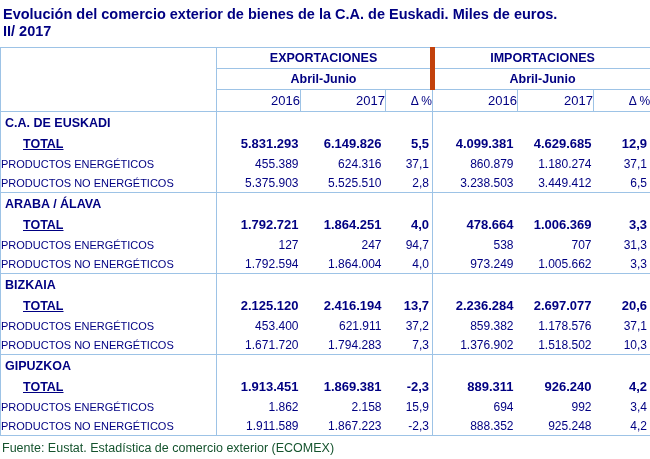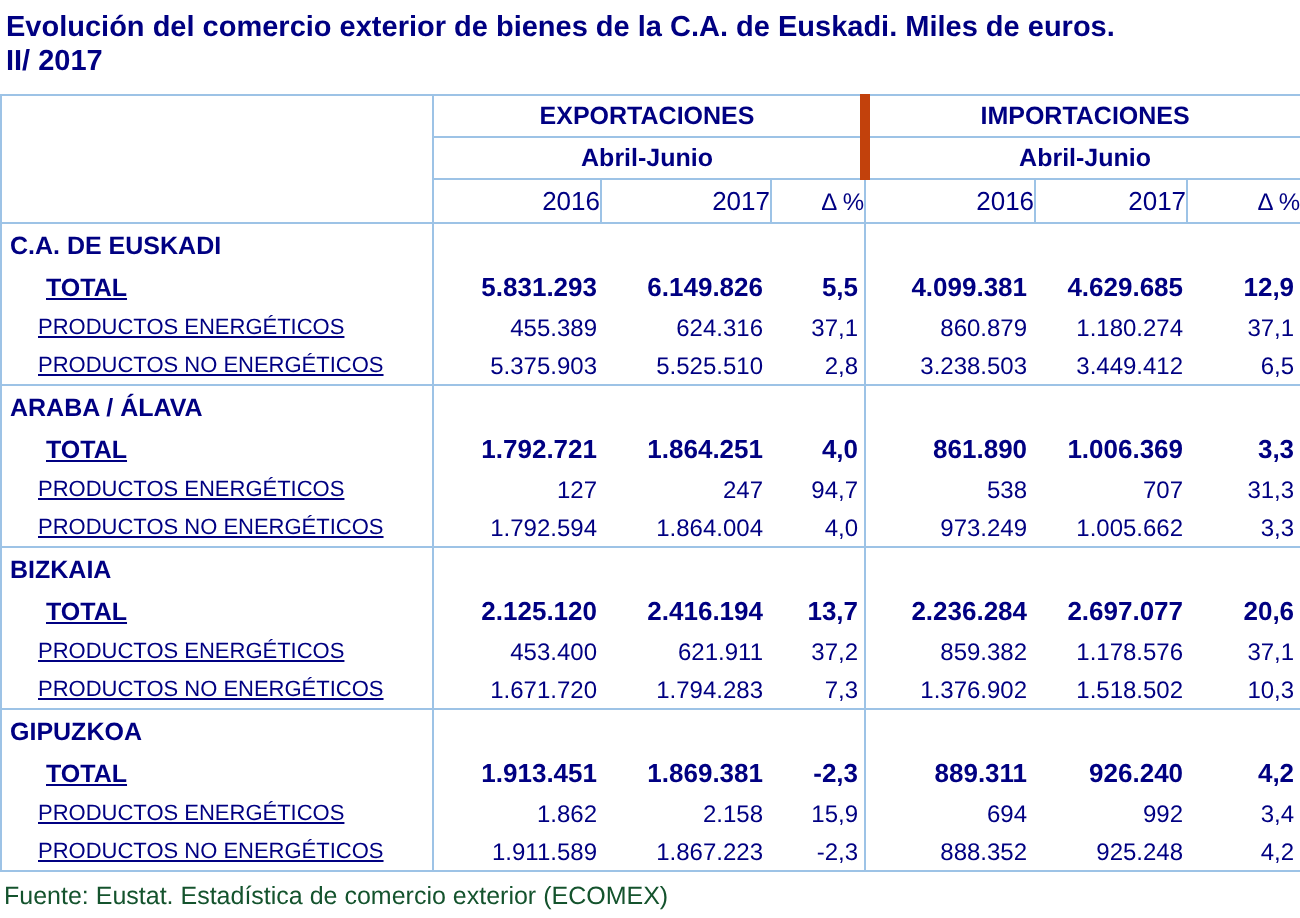--- a/index.html
+++ b/index.html
@@ -101,22 +101,20 @@
     font-size: 12.5px;
     padding-left: 22px;
     text-decoration: underline;
   }
   tr.row-prod td {
     height: 19px;
     font-size: 12px;
   }
   tr.row-prod td.rowlabel {
     font-size: 11px;
-    padding-left: 18px;
-    text-decoration: underline;
   }
   td.rowlabel { text-align: left; white-space: nowrap; }
   td.num {
     text-align: right;
     padding-right: 4px;
     white-space: nowrap;
   }
   td.num.v0 { padding-right: 2px; }
   td.num.v2 { padding-right: 3px; }
   td.num.v4 { padding-right: 2px; }
@@ -206,21 +204,21 @@
         <tr class="sec-row">
           <td class="sec-name lblcol">ARABA / ÁLAVA</td>
           <td class="expend" colspan="3"></td>
           <td colspan="3"></td>
         </tr>
         <tr class="row-total">
           <td class="rowlabel lblcol">TOTAL</td>
           <td class="num v0">1.792.721</td>
           <td class="num v1">1.864.251</td>
           <td class="num v2 expend">4,0</td>
-          <td class="num v3">861.890</td>
+          <td class="num v3">478.664</td>
           <td class="num v4">1.006.369</td>
           <td class="num v5">3,3</td>
         </tr>
         <tr class="row-prod">
           <td class="rowlabel lblcol">PRODUCTOS ENERGÉTICOS</td>
           <td class="num v0">127</td>
           <td class="num v1">247</td>
           <td class="num v2 expend">94,7</td>
           <td class="num v3">538</td>
           <td class="num v4">707</td>

